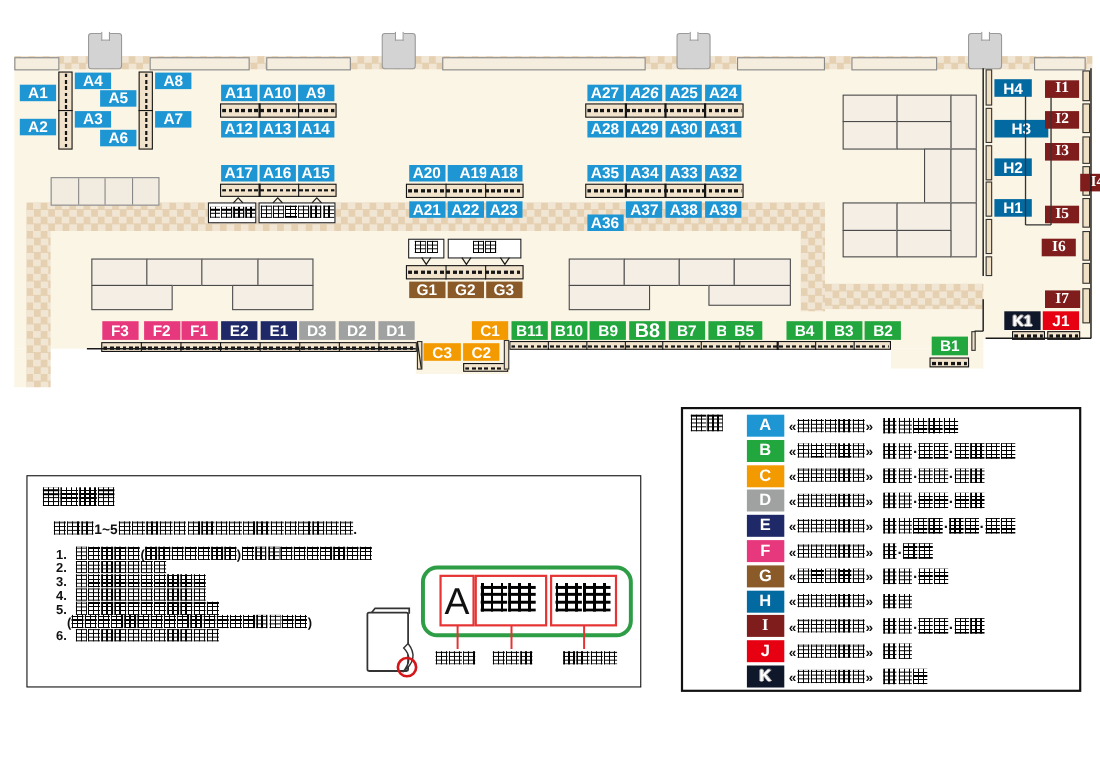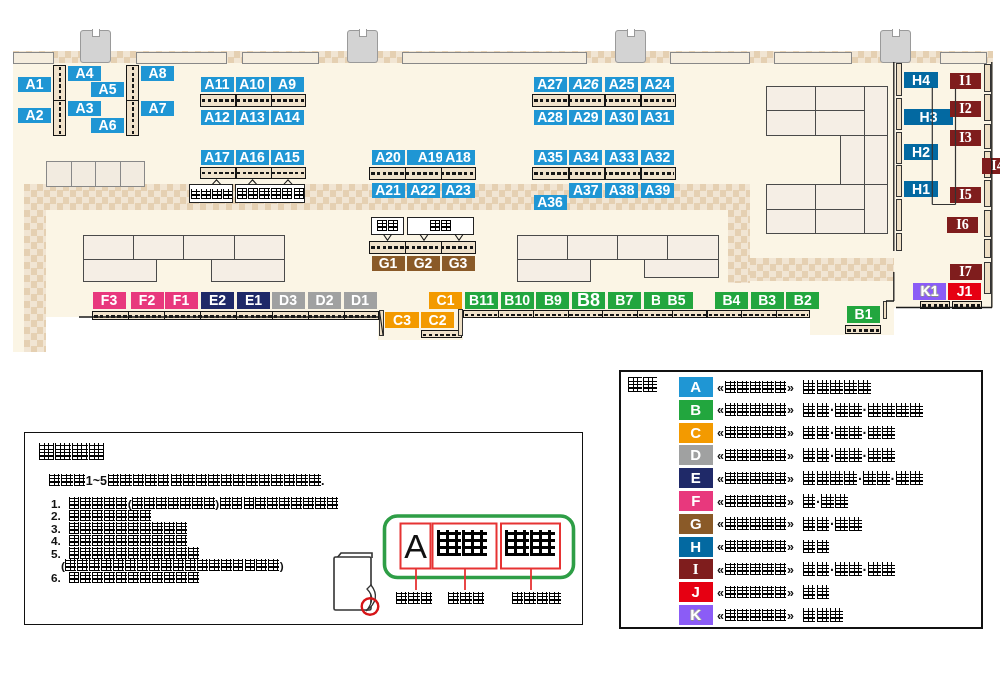--- a/index.html
+++ b/index.html
@@ -20,21 +20,21 @@
 .L{position:absolute;color:#fff;font-weight:bold;font-size:14px;text-align:center;line-height:15px;letter-spacing:0px}
 .wbox{position:absolute;background:#fff;border:1.2px solid #222;box-sizing:border-box;text-align:center;white-space:nowrap;overflow:hidden}
 .j{display:inline-block;width:0.92em;height:0.98em;margin:0 0.55px;background:
  repeating-linear-gradient(0deg,#000 0 1.2px,transparent 1.2px 3.4px),
  repeating-linear-gradient(90deg,#000 0 1.2px,transparent 1.2px 4.6px);vertical-align:-0.09em}
 .jb{background:
  repeating-linear-gradient(0deg,#000 0 2.6px,transparent 2.6px 7px),
  repeating-linear-gradient(90deg,#000 0 2.6px,transparent 2.6px 9px)!important}
 .cA{background:#1F96D4}.cB{background:#22A63E}.cC{background:#F39A00}.cD{background:#A0A1A1}
 .cE{background:#1F2968}.cF{background:#E8387D}.cG{background:#8A5A28}.cH{background:#0369a1}
-.cI{background:#7f1d1d}.cJ{background:#E60012}.cK{background:#8b5cf6}
+.cI{background:#7f1d1d}.cJ{background:#E60012}.cK{background:#0f172a}
 .serif{font-family:"Liberation Serif",serif}
 .ko{color:#fff;text-shadow:-1px 0 #aaa,1px 0 #aaa,0 -1px #aaa,0 1.2px #888}
 </style></head><body>
 <div id="p">
 
 <div class="cream" style="left:13px;top:51px;width:881px;height:266px;"></div>
 <div class="cream" style="left:378px;top:317px;width:85px;height:23px;"></div>
 <div class="cream" style="left:810px;top:317px;width:84px;height:18px;"></div>
 <div class="cream" style="left:894px;top:51px;width:99px;height:257px;"></div>
 <div class="cream" style="left:13px;top:317px;width:33px;height:35px;"></div>

